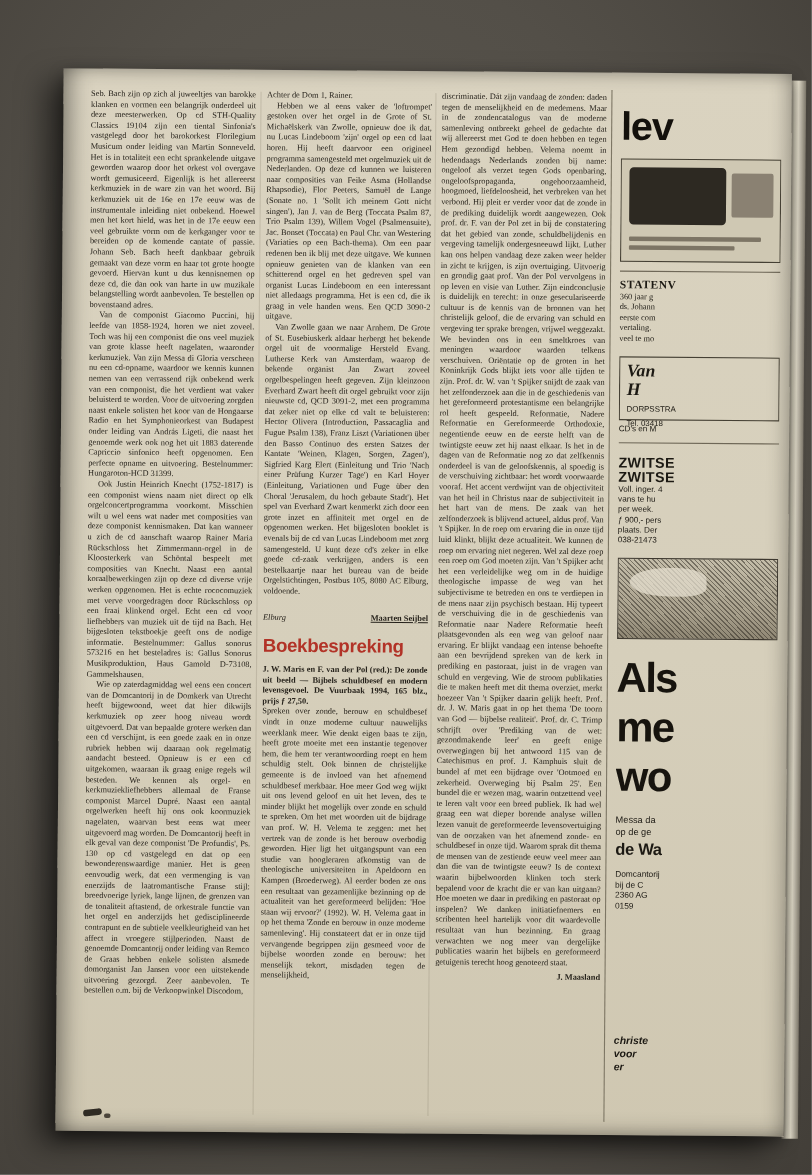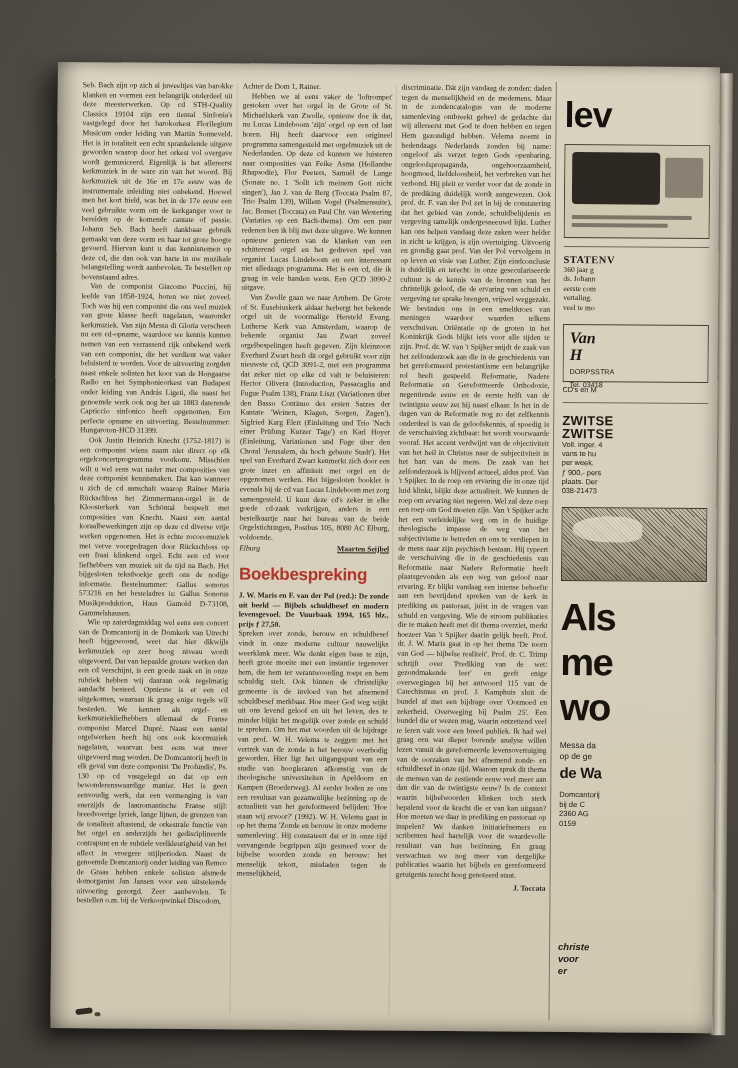--- a/index.html
+++ b/index.html
@@ -16,21 +16,21 @@
     box-shadow:-16px 12px 26px rgba(0,0,0,.5), 0 6px 14px rgba(0,0,0,.4);
   }
   .page::before{content:"";position:absolute;inset:0;pointer-events:none;
     box-shadow:inset 18px 0 20px -12px rgba(0,0,0,.42), inset -14px 0 16px -10px rgba(0,0,0,.28),
                inset 0 16px 16px -14px rgba(0,0,0,.22), inset 0 -16px 18px -14px rgba(0,0,0,.3);}
   .col{position:absolute;top:18px;width:150px;height:936px;overflow:hidden;
     font-size:7.6px;line-height:9.6px;color:#26221b;text-align:justify;}
   .col1{left:25px;} .col2{left:185px;} .col3{left:344px;}
   .col p{margin:0;text-indent:9px;}
   .col p.noindent{text-indent:0;}
-  .sig-row{display:flex;justify-content:space-between;margin-top:1px;font-size:7.6px;}
+  .sig-row{display:flex;justify-content:space-between;margin-top:14px;font-size:7.6px;}
   .sig-row .place{font-style:italic;}
   .sig-row .name{font-weight:bold;text-decoration:underline;}
   .review-head{font-family:"Liberation Sans","DejaVu Sans",sans-serif;font-weight:bold;
     font-size:17px;line-height:20px;color:#b23327;margin:12px 0 6px 0;letter-spacing:-0.3px;}
   .intro{font-weight:bold;margin-bottom:4px;}
   .sig-right{text-align:right;font-weight:bold;margin-top:4px;}
   .vrule{position:absolute;left:498px;top:16px;width:1px;height:938px;background:#7d7664;}
   .colrule{position:absolute;top:20px;width:1px;height:930px;background:rgba(120,110,90,.22);}
   .cr1{left:179px;} .cr2{left:338px;}
   
@@ -90,21 +90,21 @@
         <span class="place">Elburg</span>
         <span class="name">Maarten Seijbel</span>
       </div>
       <div class="review-head">Boekbespreking</div>
       <p class="intro noindent">J. W. Maris en F. van der Pol (red.): De zonde uit beeld — Bijbels schuldbesef en modern levensgevoel. De Vuurbaak 1994, 165 blz., prijs ƒ 27,50.</p>
       <p class="noindent">Spreken over zonde, berouw en schuldbesef vindt in onze moderne cultuur nauwelijks weerklank meer. Wie denkt eigen baas te zijn, heeft grote moeite met een instantie tegenover hem, die hem ter verantwoording roept en hem schuldig stelt. Ook binnen de christelijke gemeente is de invloed van het afnemend schuldbesef merkbaar. Hoe meer God weg wijkt uit ons levend geloof en uit het leven, des te minder blijkt het mogelijk over zonde en schuld te spreken. Om het met woorden uit de bijdrage van prof. W. H. Velema te zeggen: met het vertrek van de zonde is het berouw overbodig geworden. Hier ligt het uitgangspunt van een studie van hoogleraren afkomstig van de theologische universiteiten in Apeldoorn en Kampen (Broederweg). Al eerder boden ze ons een resultaat van gezamenlijke bezinning op de actualiteit van het gereformeerd belijden: 'Hoe staan wij ervoor?' (1992). W. H. Velema gaat in op het thema 'Zonde en berouw in onze moderne samenleving'. Hij constateert dat er in onze tijd vervangende begrippen zijn gesmeed voor de bijbelse woorden zonde en berouw: het menselijk tekort, misdaden tegen de menselijkheid,</p>
     </div>
 
     <div class="col col3">
       <p class="noindent">discriminatie. Dát zijn vandaag de zonden: daden tegen de menselijkheid en de medemens. Maar in de zondencatalogus van de moderne samenleving ontbreekt geheel de gedachte dat wij allereerst met God te doen hebben en tegen Hem gezondigd hebben. Velema noemt in hedendaags Nederlands zonden bij name: ongeloof als verzet tegen Gods openbaring, ongeloofspropaganda, ongehoorzaamheid, hoogmoed, liefdeloosheid, het verbreken van het verbond. Hij pleit er verder voor dat de zonde in de prediking duidelijk wordt aangewezen. Ook prof. dr. F. van der Pol zet in bij de constatering dat het gebied van zonde, schuldbelijdenis en vergeving tamelijk ondergesneeuwd lijkt. Luther kan ons helpen vandaag deze zaken weer helder in zicht te krijgen, is zijn overtuiging. Uitvoerig en grondig gaat prof. Van der Pol vervolgens in op leven en visie van Luther. Zijn eindconclusie is duidelijk en terecht: in onze geseculariseerde cultuur is de kennis van de bronnen van het christelijk geloof, die de ervaring van schuld en vergeving ter sprake brengen, vrijwel weggezakt. We bevinden ons in een smeltkroes van meningen waardoor waarden telkens verschuiven. Oriëntatie op de groten in het Koninkrijk Gods blijkt iets voor alle tijden te zijn. Prof. dr. W. van 't Spijker snijdt de zaak van het zelfonderzoek aan die in de geschiedenis van het gereformeerd protestantisme een belangrijke rol heeft gespeeld. Reformatie, Nadere Reformatie en Gereformeerde Orthodoxie, negentiende eeuw en de eerste helft van de twintigste eeuw zet hij naast elkaar. Is het in de dagen van de Reformatie nog zo dat zelfkennis onderdeel is van de geloofskennis, al spoedig is de verschuiving zichtbaar: het wordt voorwaarde vooraf. Het accent verdwijnt van de objectiviteit van het heil in Christus naar de subjectiviteit in het hart van de mens. De zaak van het zelfonderzoek is blijvend actueel, aldus prof. Van 't Spijker. In de roep om ervaring die in onze tijd luid klinkt, blijkt deze actualiteit. We kunnen de roep om ervaring niet negeren. Wel zal deze roep een roep om God moeten zijn. Van 't Spijker acht het een verleidelijke weg om in de huidige theologische impasse de weg van het subjectivisme te betreden en ons te verdiepen in de mens naar zijn psychisch bestaan. Hij typeert de verschuiving die in de geschiedenis van Reformatie naar Nadere Reformatie heeft plaatsgevonden als een weg van geloof naar ervaring. Er blijkt vandaag een intense behoefte aan een bevrijdend spreken van de kerk in prediking en pastoraat, juist in de vragen van schuld en vergeving. Wie de stroom publikaties die te maken heeft met dit thema overziet, merkt hoezeer Van 't Spijker daarin gelijk heeft. Prof. dr. J. W. Maris gaat in op het thema 'De toorn van God — bijbelse realiteit'. Prof. dr. C. Trimp schrijft over 'Prediking van de wet: gezondmakende leer' en geeft enige overwegingen bij het antwoord 115 van de Catechismus en prof. J. Kamphuis sluit de bundel af met een bijdrage over 'Ootmoed en zekerheid. Overweging bij Psalm 25'. Een bundel die er wezen mag, waarin ontzettend veel te leren valt voor een breed publiek. Ik had wel graag een wat dieper borende analyse willen lezen vanuit de gereformeerde levensovertuiging van de oorzaken van het afnemend zonde- en schuldbesef in onze tijd. Waarom sprak dit thema de mensen van de zestiende eeuw veel meer aan dan die van de twintigste eeuw? Is de context waarin bijbelwoorden klinken toch sterk bepalend voor de kracht die er van kan uitgaan? Hoe moeten we daar in prediking en pastoraat op inspelen? We danken initiatiefnemers en scribenten heel hartelijk voor dit waardevolle resultaat van hun bezinning. En graag verwachten we nog meer van dergelijke publicaties waarin het bijbels en gereformeerd getuigenis terecht hoog genoteerd staat.</p>
-      <div class="sig-right">J. Toccata</div>
+      <div class="sig-right">J. Maasland</div>
     </div>
 
     <div class="colrule cr1"></div>
     <div class="colrule cr2"></div>
     <div class="vrule"></div>
 
     <div class="ads">
       <div class="ad-top-headline">lev</div>
 
       <div class="ad-photo">

